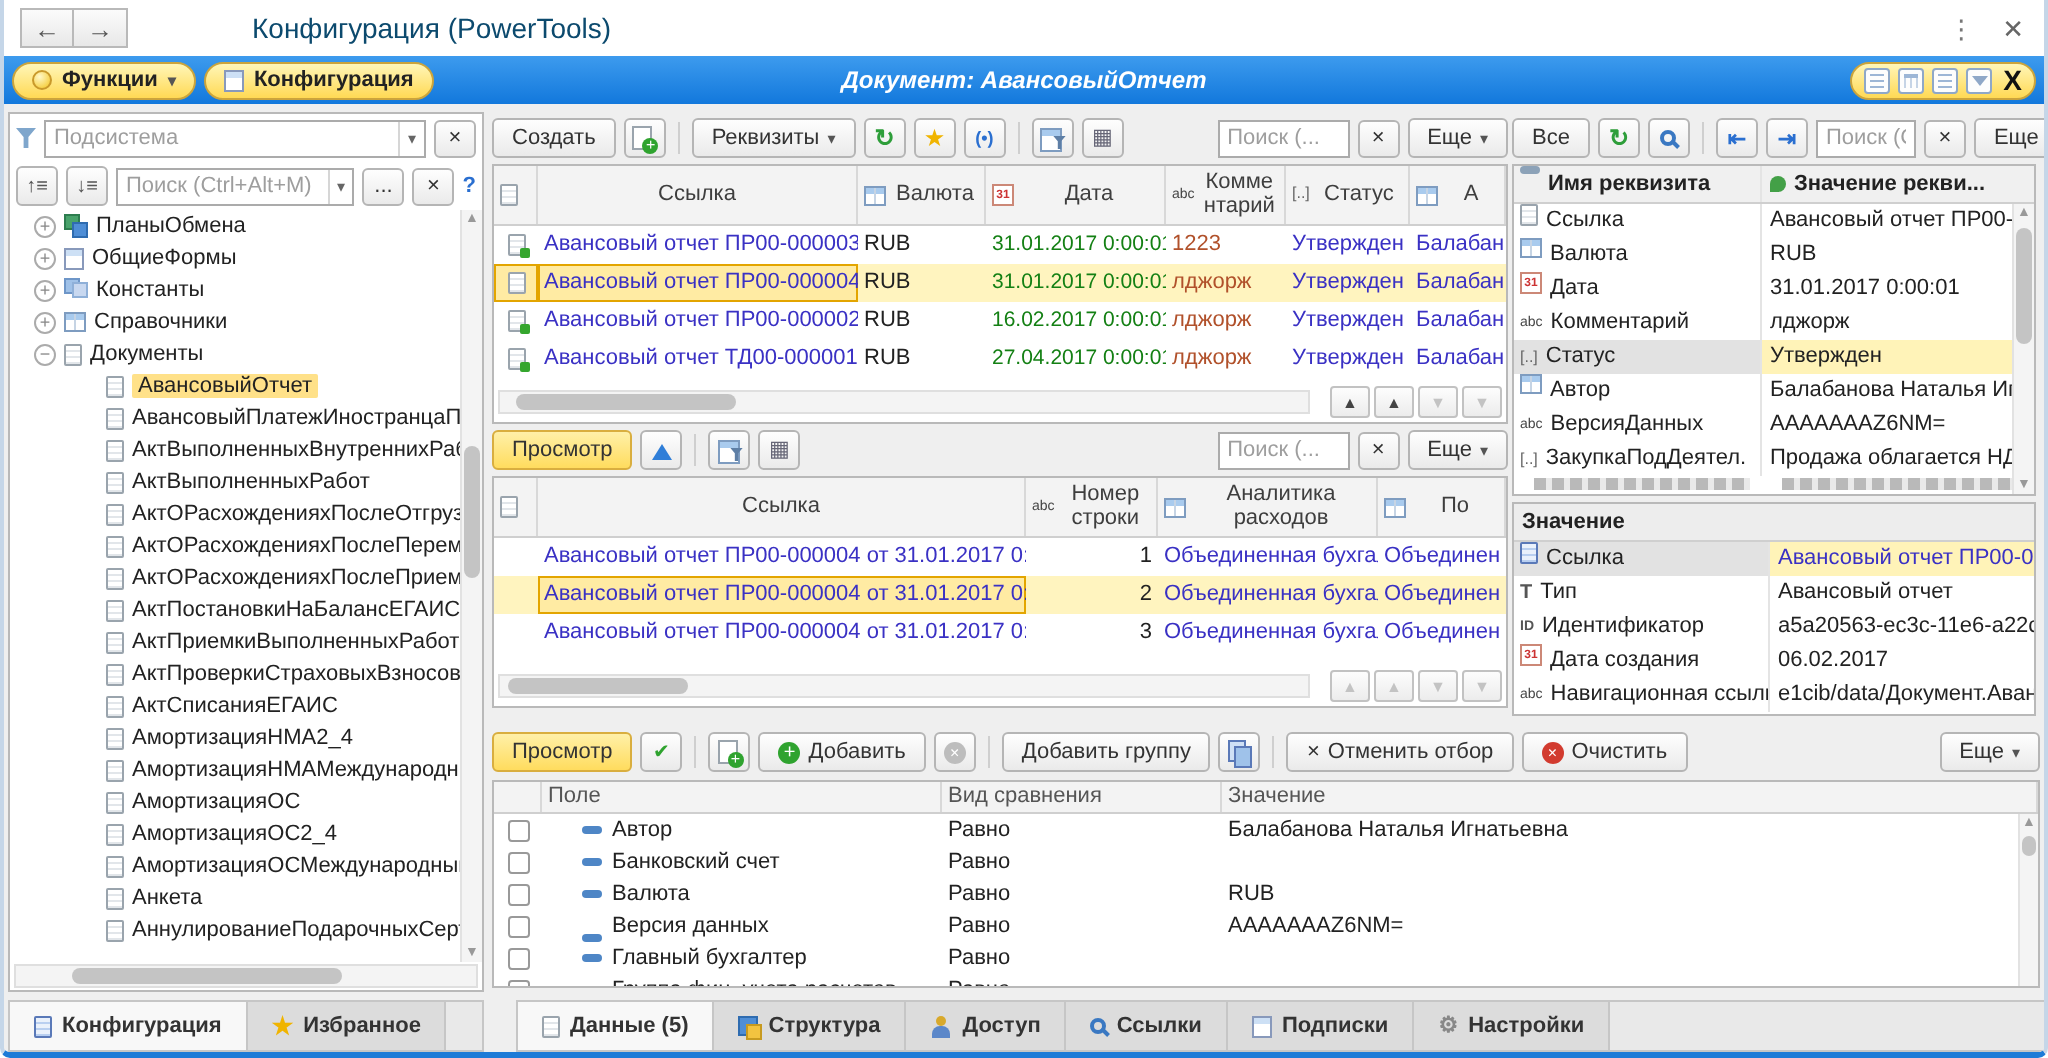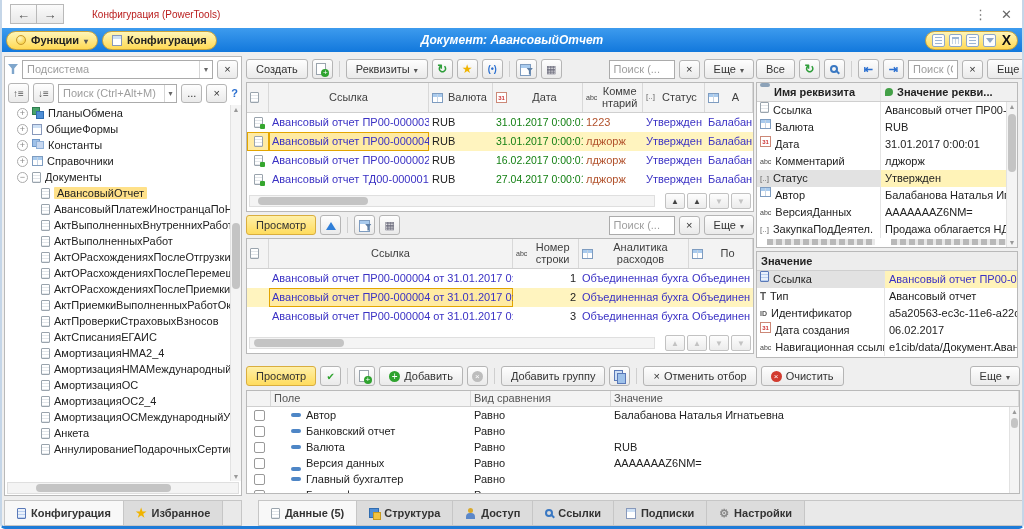--- a/index.html
+++ b/index.html
@@ -7,21 +7,21 @@
   #app{position:relative;width:1024px;height:529px;font-family:"Liberation Sans",sans-serif;
        font-size:11px;color:#222;background:#EFEFEF;overflow:hidden;
        border-left:2px solid #C5D6E8;border-right:2px solid #C5D6E8;border-bottom:3px solid #1E7BD7;
        border-radius:0 0 5px 5px}
   
   .titlebar{position:absolute;left:0;top:0;width:100%;height:28px;background:#FFF;display:flex;align-items:center}
   .navbtns{display:flex;margin-left:8px}
   .navbtn{width:27px;height:20px;border:1px solid #B9B9B9;background:linear-gradient(#FBFBFB,#E8E8E8);
           display:flex;align-items:center;justify-content:center;color:#555;font-size:13px}
   .navbtn+.navbtn{border-left:none}
-  .wintitle{margin-left:28px;font-size:10px;color:#b91c1c}
+  .wintitle{margin-left:62px;font-size:14px;color:#0c4a6e}
   .titlebar .right{margin-left:auto;display:flex;align-items:center;gap:14px;margin-right:10px;color:#777}
   .kebab{font-size:13px}
   .closex{font-size:13px;color:#666}
   
   .bluebar{position:absolute;left:0;top:28px;width:100%;height:24px;
            background:linear-gradient(#3D9BEE,#1278DC);display:flex;align-items:center;padding:0 4px}
   .ybtn{display:inline-flex;align-items:center;gap:5px;height:19px;padding:0 9px;
         background:linear-gradient(#FFF6B8,#FFD954);border:1px solid #CBA43C;border-radius:10px;
         font-weight:bold;color:#222;white-space:nowrap}
   .doctitle{position:absolute;left:50%;transform:translateX(-50%);color:#FFF;font-style:italic;font-weight:bold;font-size:12px}
@@ -124,21 +124,21 @@
   .hthumb{position:absolute;top:1px;height:8px;background:#C4C4C4;border-radius:4px}
   .vscroll{position:absolute;right:0;top:0;bottom:0;width:11px;background:#F4F4F4;border-left:1px solid #E2E2E2}
   .vthumb{position:absolute;left:1px;width:8px;background:#C4C4C4;border-radius:4px}
   .varr{position:absolute;left:0;width:100%;text-align:center;font-size:7px;color:#999}
   .navgrp{display:flex;gap:2px;margin-left:6px}
   .nav{width:20px;height:16px;border:1px solid #C2C2C2;background:linear-gradient(#FDFDFD,#ECECEC);
        display:flex;align-items:center;justify-content:center;font-size:8px;color:#444;border-radius:2px}
   .nav.dis{color:#C3C3C3}
   
   .trow{display:flex;align-items:center;gap:4px;height:16px;padding-left:12px;white-space:nowrap;overflow:hidden}
-  .trow.child{padding-left:36px}
+  .trow.child{padding-left:48px}
   .trow .tsel{background:#FFE189;padding:0 3px;border-radius:1px}
   
   .kv{display:grid}
   .kv .nm{display:flex;align-items:flex-start;gap:4px;padding:0 3px;border-right:1px solid #E4E4E4;overflow:hidden;white-space:nowrap}
   .kv .vl{padding:0 4px;overflow:hidden;white-space:nowrap}
   .kvh{font-weight:bold;background:#F0F0F0;border-bottom:1px solid #CFCFCF}
   .graysel{background:#E2E2E2}
   .yellowsel{background:#FFF3B8}
   .smudge{height:7px;overflow:hidden;display:grid;grid-template-columns:124px 1fr}
   .smudge b{display:block;height:9px;margin:1px 6px 0 10px;background:repeating-linear-gradient(90deg,#B9B9B9 0 6px,#E9E9E9 6px 9px)}
@@ -261,20 +261,24 @@
       <div class="trow child">
           <span class="i ic-doc"></span>
           <span>АктОРасхожденияхПослеПеремещ</span>
         </div>
       <div class="trow child">
           <span class="i ic-doc"></span>
           <span>АктОРасхожденияхПослеПриемки</span>
         </div>
       <div class="trow child">
           <span class="i ic-doc"></span>
+          <span>АктПостановкиНаБалансЕГАИС</span>
+        </div>
+      <div class="trow child">
+          <span class="i ic-doc"></span>
           <span>АктПриемкиВыполненныхРаботОк</span>
         </div>
       <div class="trow child">
           <span class="i ic-doc"></span>
           <span>АктПроверкиСтраховыхВзносов</span>
         </div>
       <div class="trow child">
           <span class="i ic-doc"></span>
           <span>АктСписанияЕГАИС</span>
         </div>
@@ -739,21 +743,21 @@
           </div>
         <div class="c">Равно</div>
         <div class="c">Балабанова Наталья Игнатьевна</div>
       </div>
       <div class="gr" style="grid-template-columns:24px 200px 140px 1fr;height:16px;line-height:16px">
         <div class="c ci">
             <span class="cb"></span>
           </div>
         <div class="c" style="display:flex;align-items:center;gap:5px;padding-left:20px">
             <span class="i ic-dash"></span>
-            <span>Банковский отчет</span>
+            <span>Банковский счет</span>
           </div>
         <div class="c">Равно</div>
         <div class="c"></div>
       </div>
       <div class="gr" style="grid-template-columns:24px 200px 140px 1fr;height:16px;line-height:16px">
         <div class="c ci">
             <span class="cb"></span>
           </div>
         <div class="c" style="display:flex;align-items:center;gap:5px;padding-left:20px">
             <span class="i ic-dash"></span>

